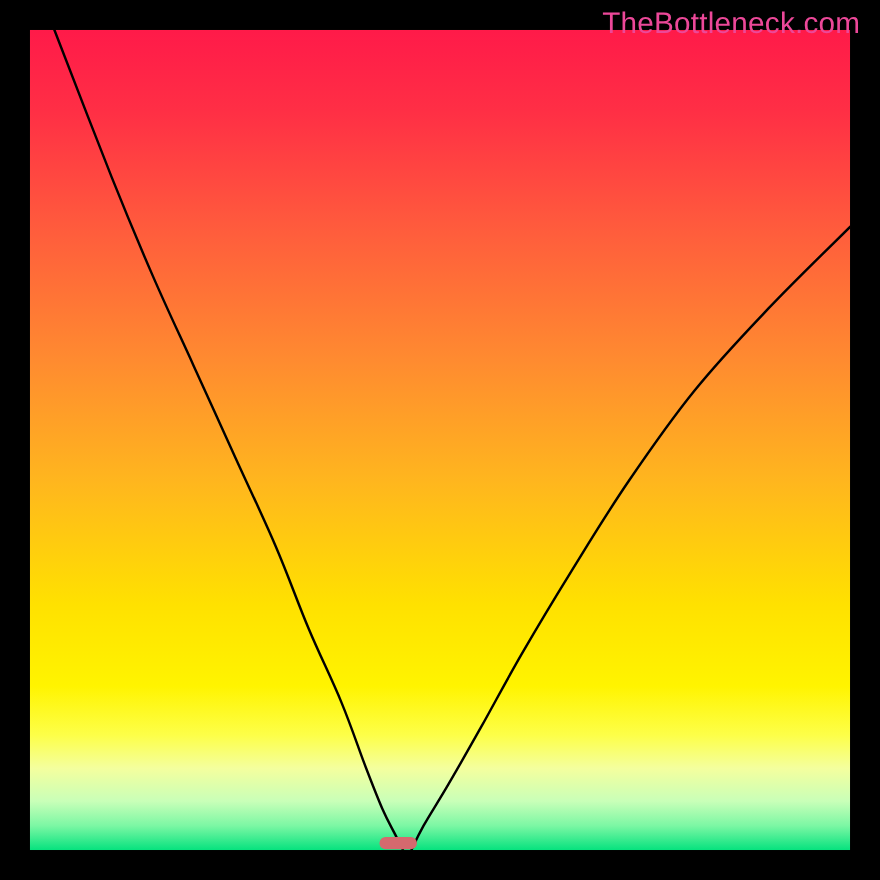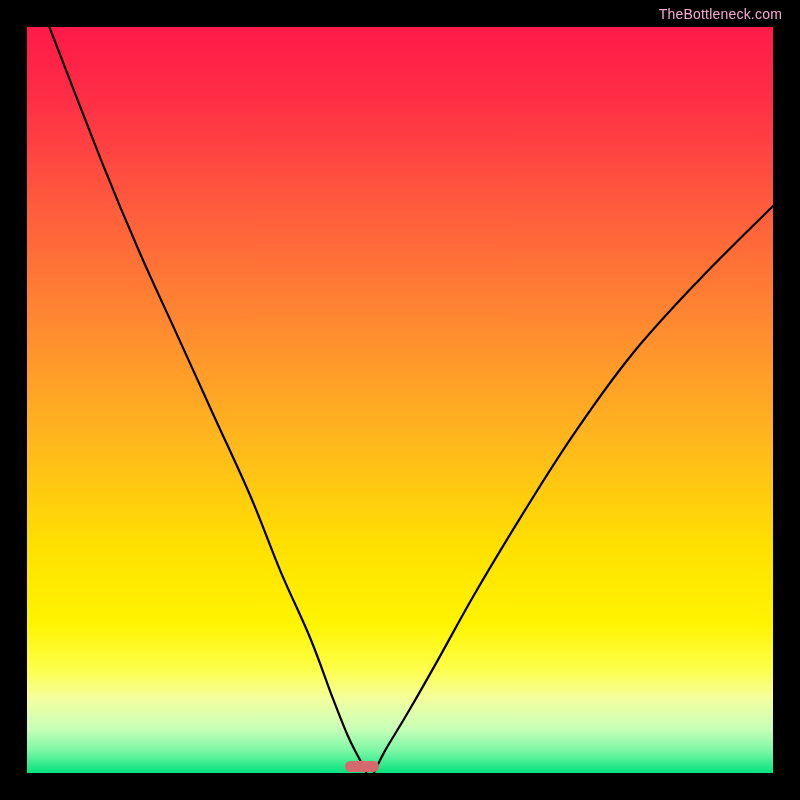--- a/index.html
+++ b/index.html
@@ -8,22 +8,22 @@
     width: 800px;
     height: 800px;
     background: #000;
     position: relative;
     font-family: Arial, sans-serif;
   }
   .watermark {
     position: absolute;
     top: 6px;
     right: 18px;
-    color: #f9a8d4;
-    font-size: 14px;
+    color: #ec4899;
+    font-size: 27px;
     z-index: 10;
     letter-spacing: 0.2px;
   }
   .plot-area {
     position: absolute;
     left: 27px;
     top: 27px;
     width: 746px;
     height: 746px;
     overflow: hidden;

